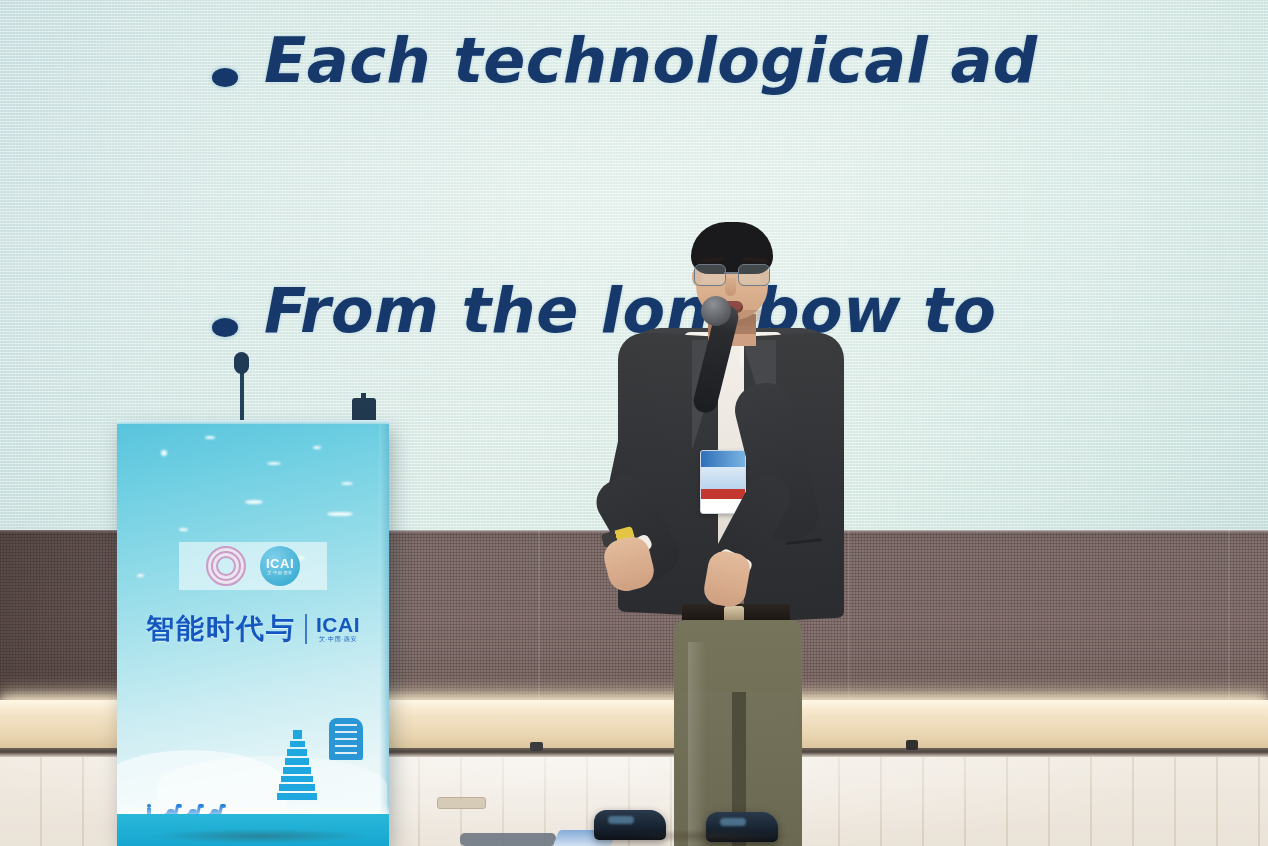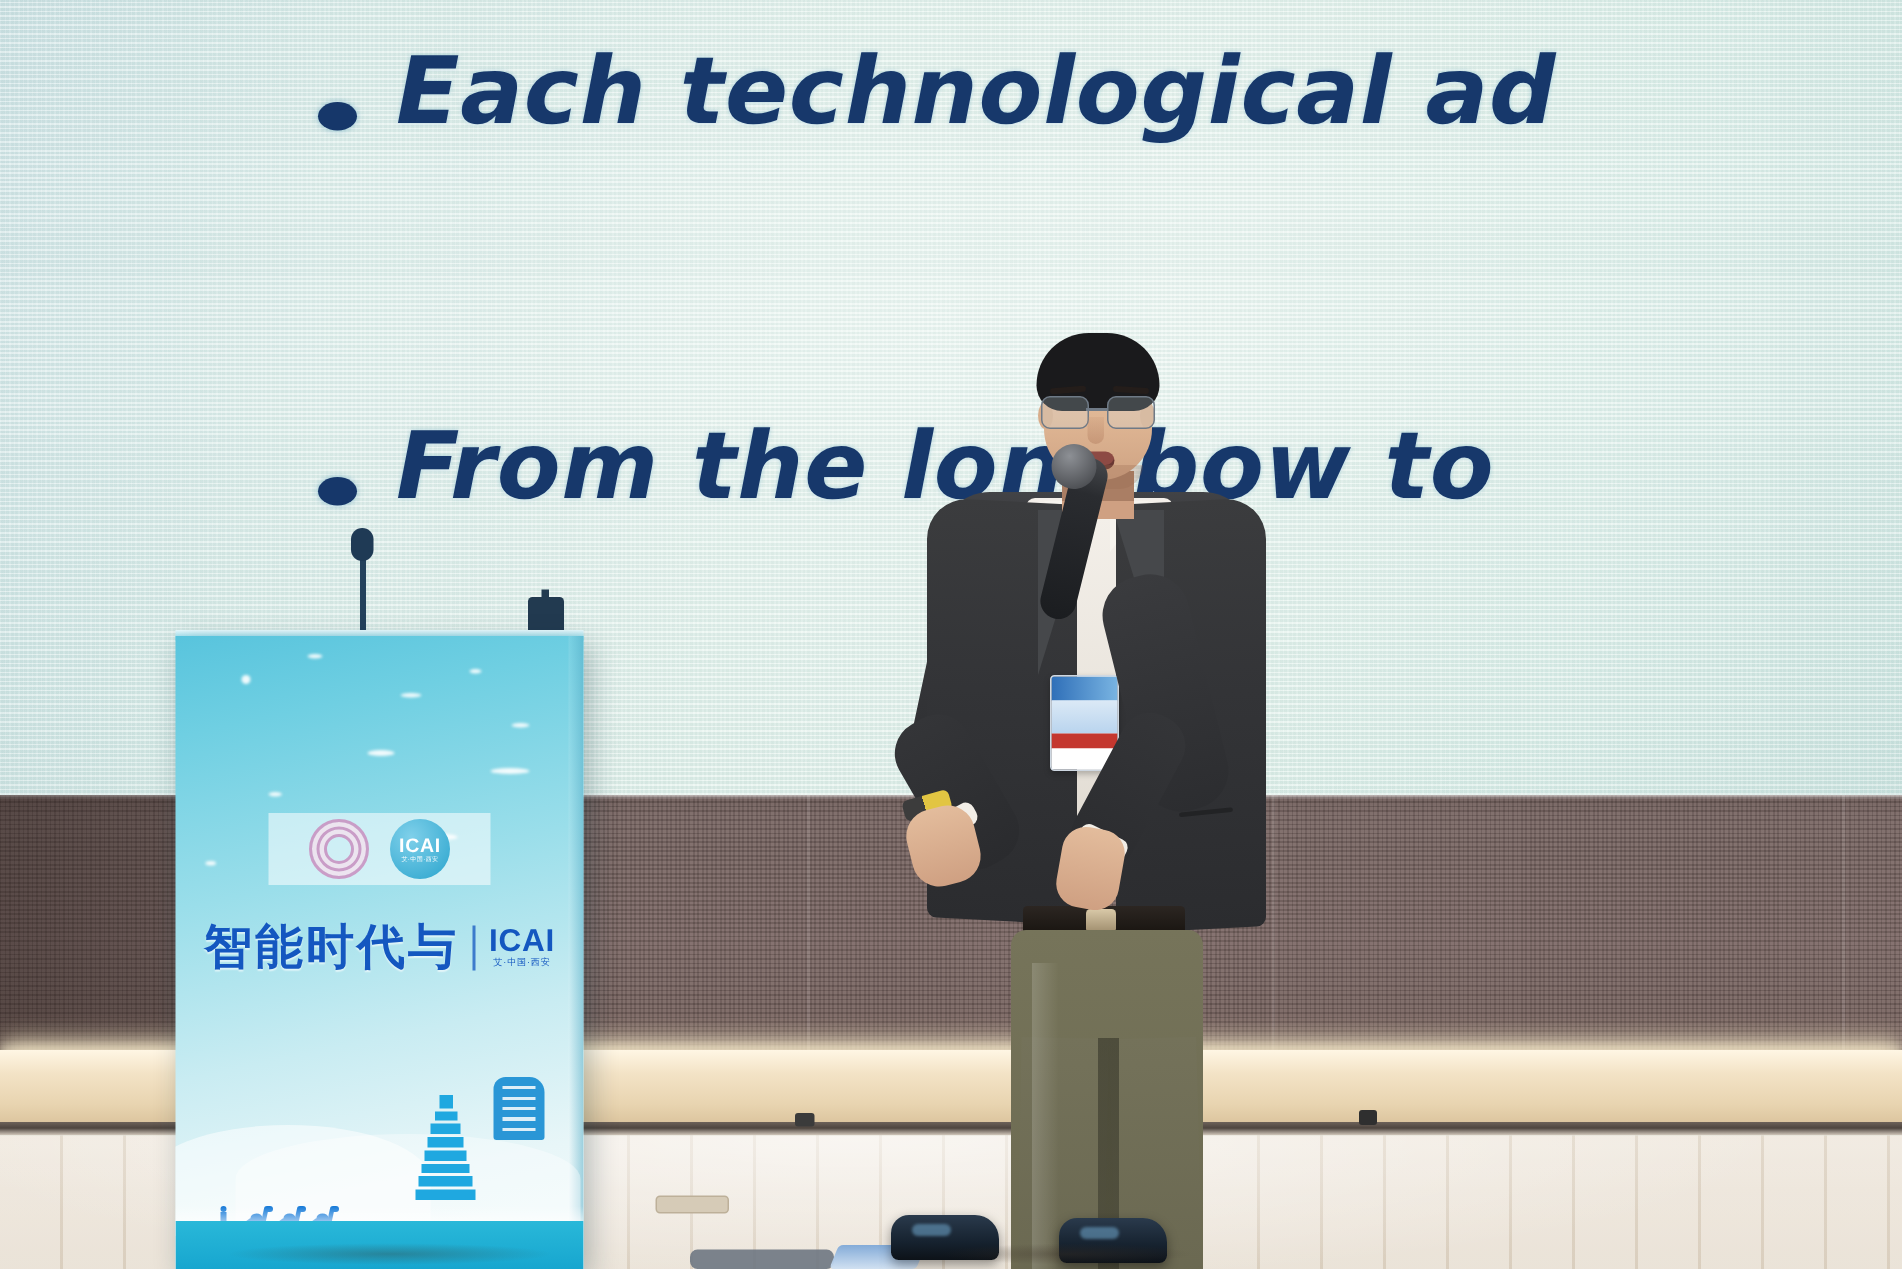--- a/index.html
+++ b/index.html
@@ -155,21 +155,21 @@
   .logo-circle .lc-main{font-size:13px;font-weight:800;letter-spacing:.5px;line-height:12px;}
   .logo-circle .lc-sub{font-size:4px;letter-spacing:.3px;line-height:5px;opacity:.95;}
 
   .podium-title{
     position:absolute;left:0;top:186px;width:272px;
     display:flex;flex-direction:column;align-items:center;gap:6px;
   }
   .pt-row{display:flex;align-items:center;justify-content:center;gap:9px;}
   .pt-cn{
     font-family:"DejaVu Sans",sans-serif;
-    font-size:32px;font-weight:800;color:#1457c0;letter-spacing:2px;
+    font-size:28px;font-weight:800;color:#1457c0;letter-spacing:2px;
     text-shadow:0 1px 1px rgba(255,255,255,.6);
   }
   .pt-div{width:2px;height:30px;background:#1457c0;opacity:.75;}
   .pt-en{display:flex;flex-direction:column;align-items:center;}
   .pt-en .e1{font-size:21px;font-weight:800;color:#1457c0;letter-spacing:.5px;line-height:20px;}
   .pt-en .e2{font-size:6px;color:#1457c0;letter-spacing:.6px;line-height:8px;}
 
   .podium-scene{position:absolute;left:0;bottom:0;width:272px;height:150px;overflow:hidden;}
   .dune{position:absolute;border-radius:50% 50% 0 0;background:rgba(255,255,255,.55);}
   .d1{left:-20px;bottom:22px;width:190px;height:74px;}

